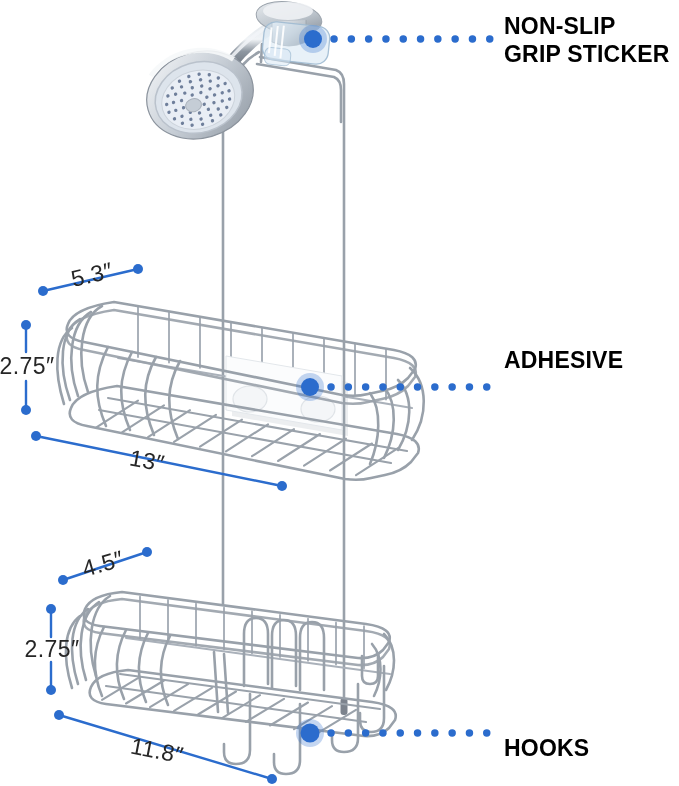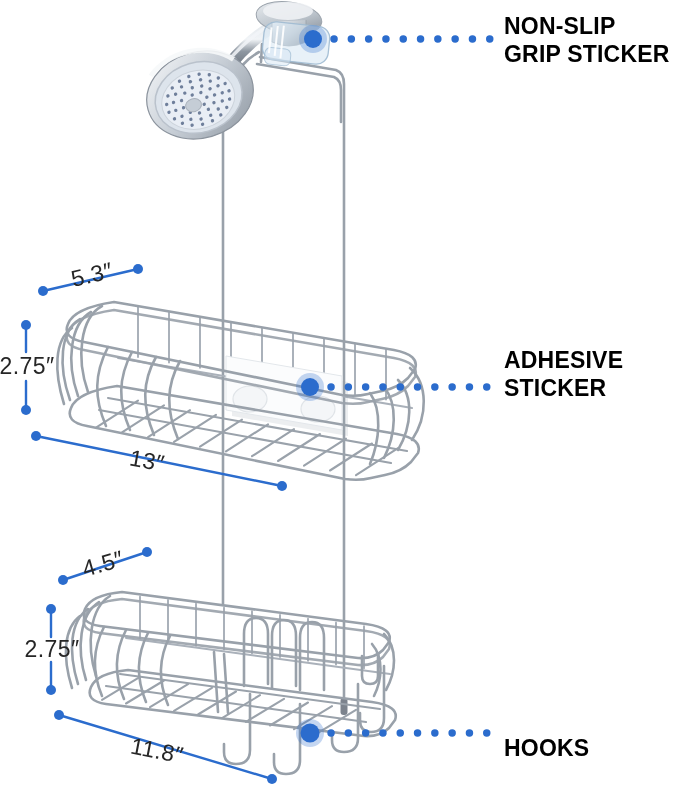--- a/index.html
+++ b/index.html
@@ -290,19 +290,18 @@
 <div class="dim" style="left:103px;top:564px;--r:-16deg">4.5″</div>
 <div class="dim" style="left:52px;top:649px">2.75″</div>
 <div class="dim" style="left:157px;top:751px;--r:11deg">11.8″</div>
 
 <div class="callout" style="left:504px;top:12px">
   <div class="callout-line">NON-SLIP</div>
   <div class="callout-line">GRIP STICKER</div>
 </div>
 <div class="callout" style="left:504px;top:346px">
   <div class="callout-line">ADHESIVE</div>
-  <div class="callout-line">STICKER</div>
 </div>
 <div class="callout" style="left:504px;top:734px">
   <div class="callout-line">HOOKS</div>
 </div>
 
 </div>
 
 </body></html>

